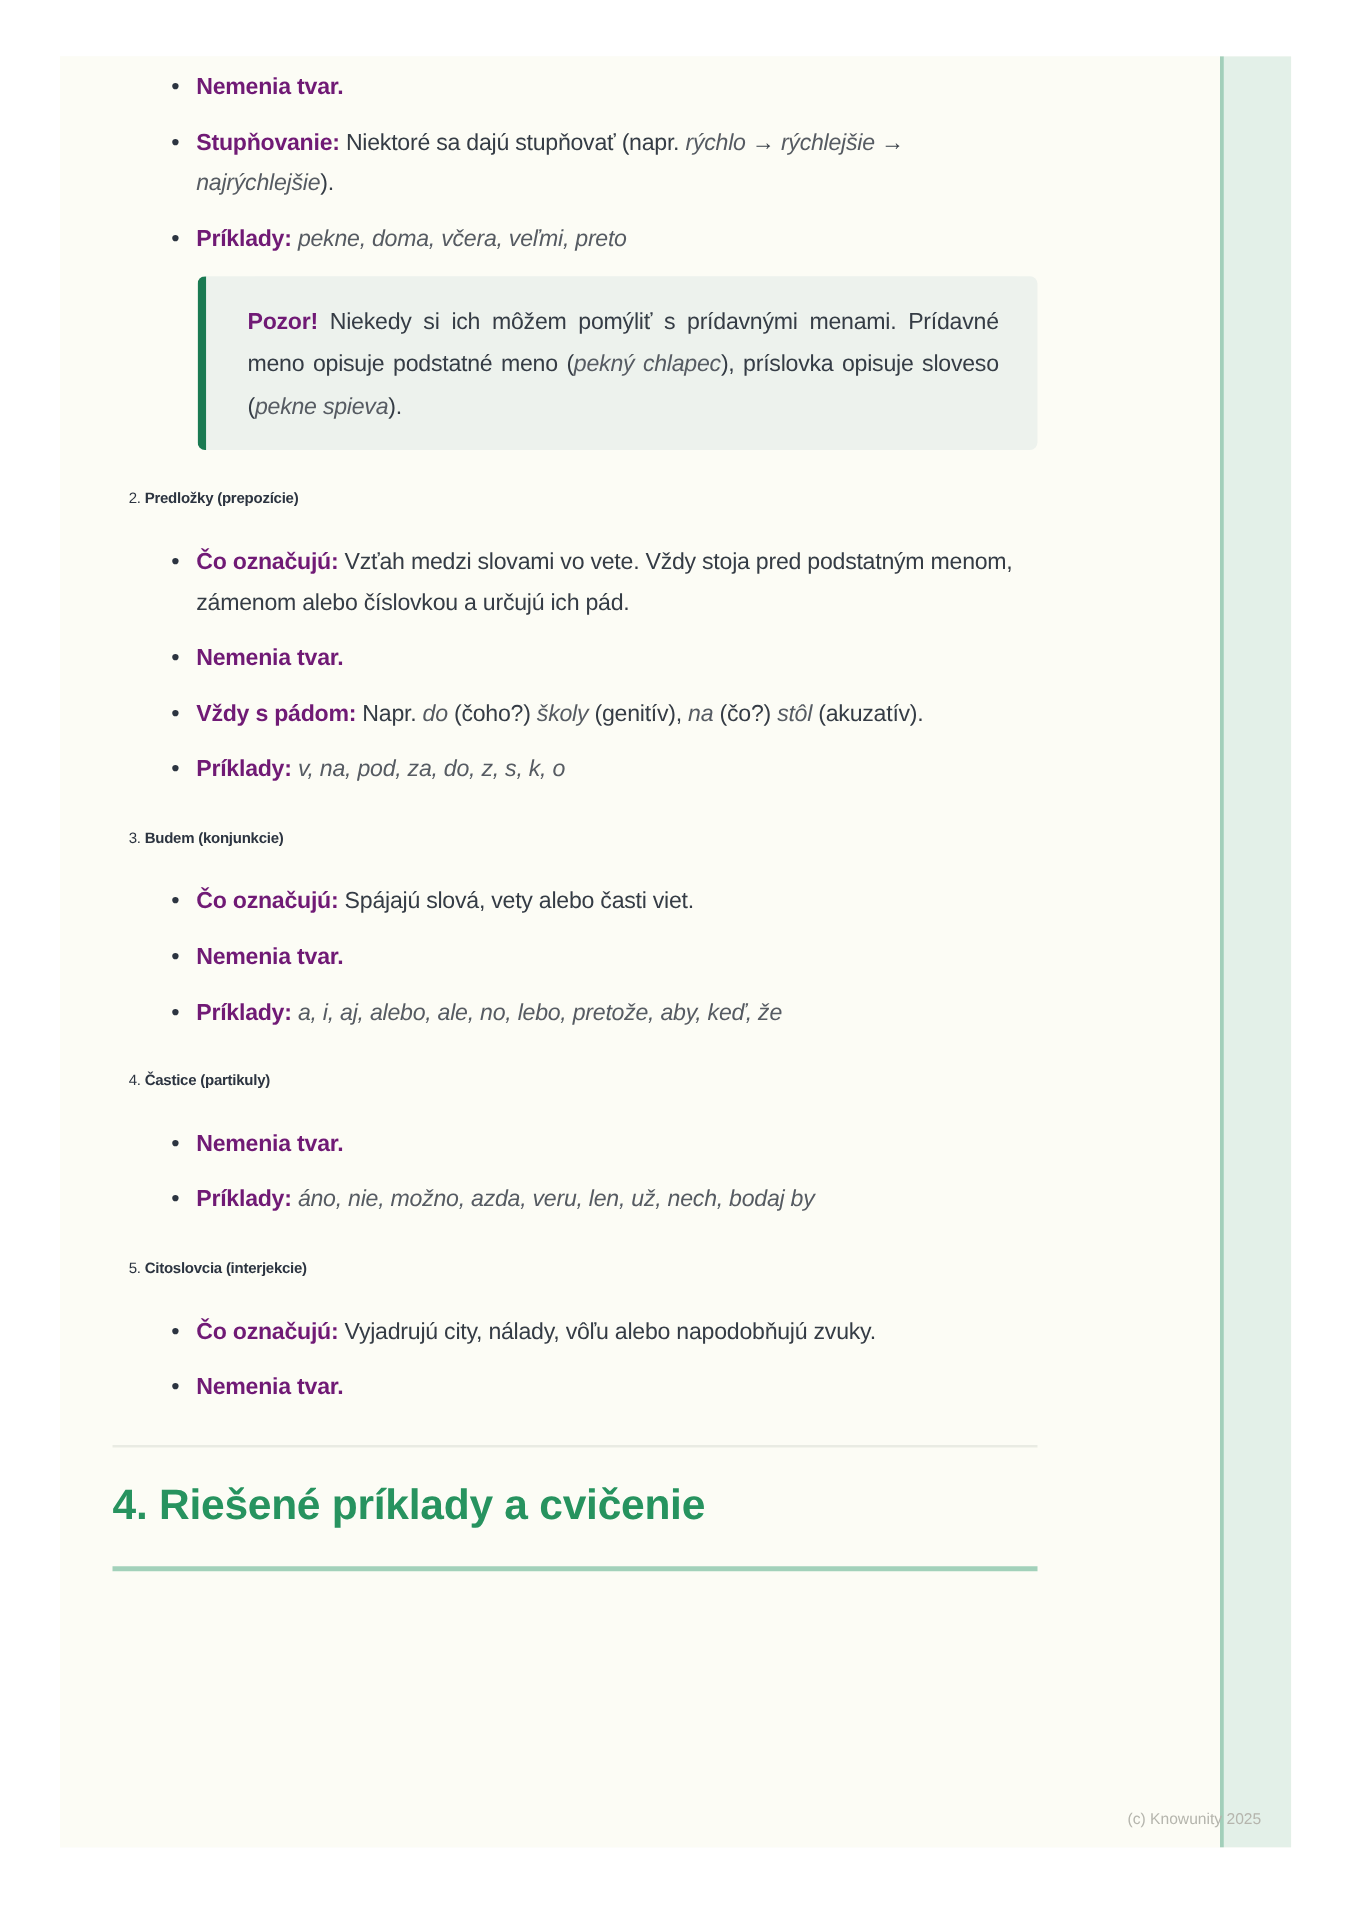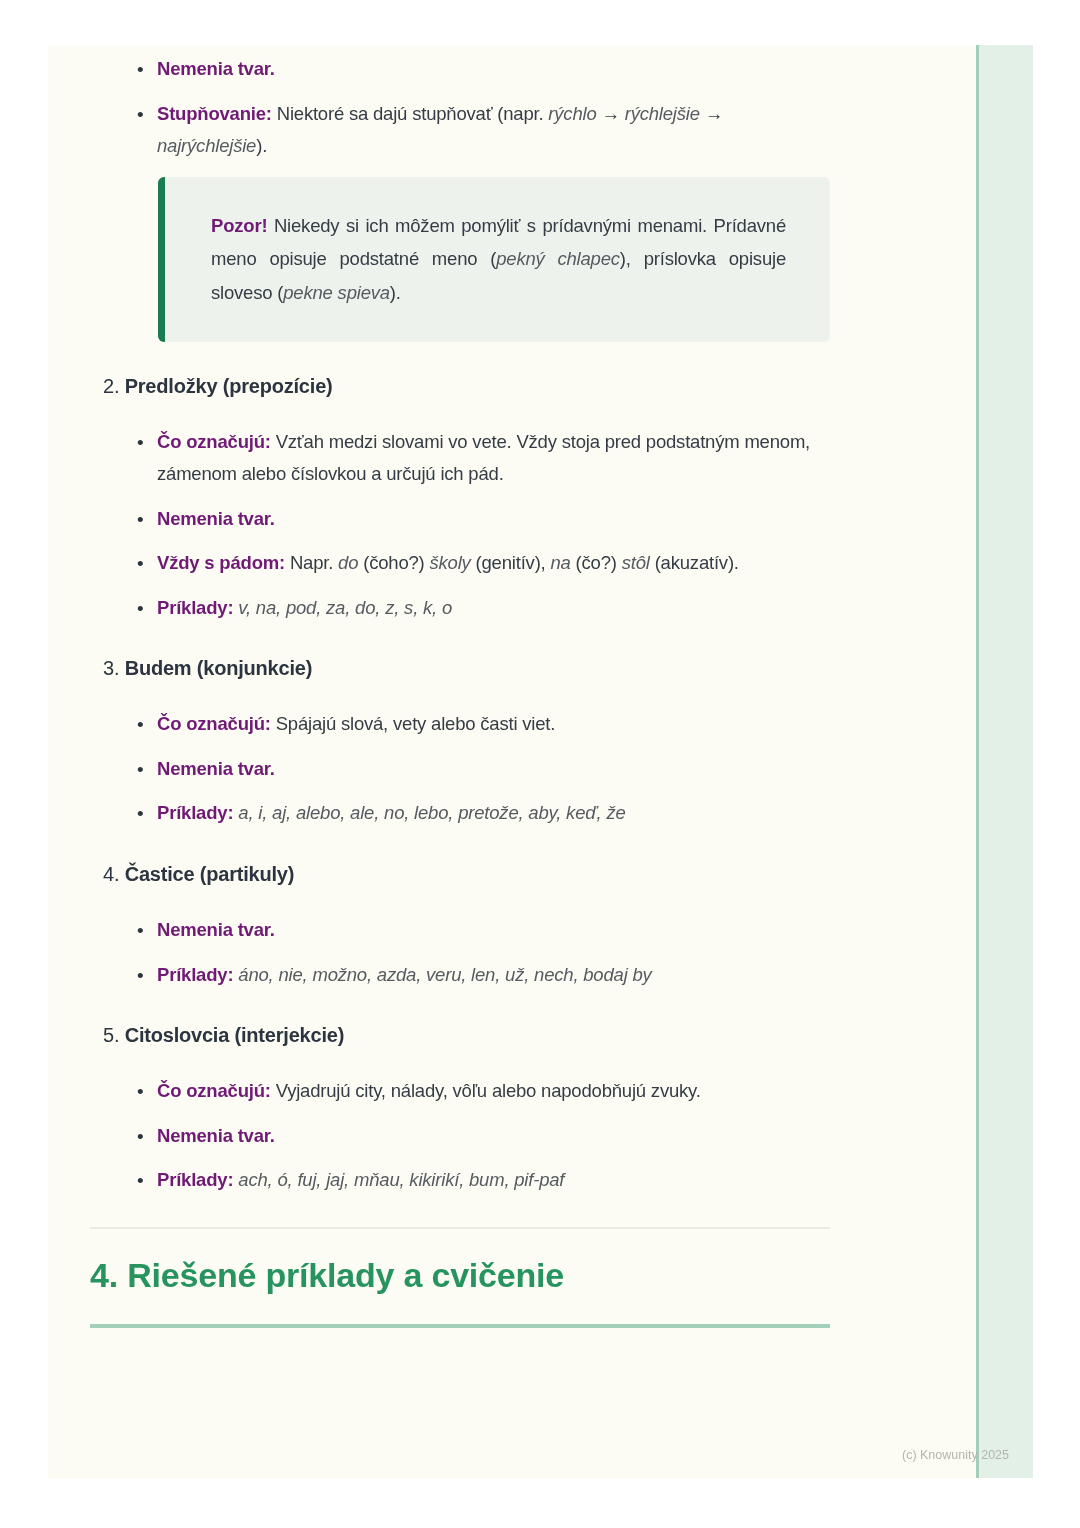--- a/index.html
+++ b/index.html
@@ -31,24 +31,24 @@
     content:"\2022";position:absolute;left:0;top:0;
     color:#2c3440;font-size:19px;
   }
   .seg-b{font-weight:700;color:#701a75;}
   .seg-i{font-style:italic;color:#565b62;}
   .callout{
     margin:14px 0 0 68px;
     background:#edf2ed;border-left:7px solid #1a7a52;border-radius:6px;
     padding:16px 28px 16px 30px;
   }
-  .callout p{margin:16px;line-height:1.82;text-align:justify;}
+  .callout p{margin:3px;line-height:1.82;text-align:justify;}
   .psection{margin-top:30px;}
   .sec-h{
-    margin:0 0 26px 13px;font-size:20px;font-weight:400;line-height:1.4;color:#2c3440;
+    margin:0 0 26px 13px;font-size:12px;font-weight:400;line-height:1.4;color:#2c3440;
   }
   .sec-h .sec-title{font-weight:700;}
   .divider{
     border:none;border-top:2px solid #e9ebe3;margin:30px 0 0 0;
   }
   h1.chapter{
     margin:26px 0 0 0;font-size:34px;line-height:1.2;font-weight:700;color:#27935f;
     padding-bottom:28px;border-bottom:4px solid #a2d1ba;letter-spacing:-0.2px;
   }
   .closing{margin:42px 0 0 0;line-height:1.7;}
@@ -61,20 +61,21 @@
 <body>
 
 <main class="page">
   <div class="strip"></div>
 
   <div class="content">
 
     <ul class="blist" id="top-list">
         <li><span class="seg-b">Nemenia tvar.</span></li>
         <li><span class="seg-b">Stupňovanie:</span><span> Niektoré sa dajú stupňovať (napr. </span><span class="seg-i">rýchlo</span><span> → </span><span class="seg-i">rýchlejšie</span><span> → </span><span class="seg-i">najrýchlejšie</span><span>).</span></li>
+        <li><span class="seg-b">Príklady:</span><span> </span><span class="seg-i">pekne, doma, včera, veľmi, preto</span></li>
       </ul>
 
     <aside class="callout">
       <p><span class="seg-b">Pozor!</span><span> Niekedy si ich môžem pomýliť s prídavnými menami. Prídavné meno opisuje podstatné meno (</span><span class="seg-i">pekný chlapec</span><span>), príslovka opisuje sloveso (</span><span class="seg-i">pekne spieva</span><span>).</span></p>
     </aside>
 
     <div id="sections-host">
         <section class="psection">
     <h3 class="sec-h"><span class="sec-num">2.</span> <span class="sec-title">Predložky (prepozície)</span></h3>
     <ul class="blist">
@@ -97,21 +98,20 @@
     <ul class="blist">
             <li><span class="seg-b">Nemenia tvar.</span></li>
             <li><span class="seg-b">Príklady:</span><span> </span><span class="seg-i">áno, nie, možno, azda, veru, len, už, nech, bodaj by</span></li>
           </ul>
   </section>
         <section class="psection">
     <h3 class="sec-h"><span class="sec-num">5.</span> <span class="sec-title">Citoslovcia (interjekcie)</span></h3>
     <ul class="blist">
             <li><span class="seg-b">Čo označujú:</span><span> Vyjadrujú city, nálady, vôľu alebo napodobňujú zvuky.</span></li>
             <li><span class="seg-b">Nemenia tvar.</span></li>
-            <li><span class="seg-b">Príklady:</span><span> </span><span class="seg-i">ach, ó, fuj, jaj, mňau, kikirikí, bum, pif-paf</span></li>
           </ul>
   </section>
       </div>
 
     <hr class="divider">
 
     <h1 class="chapter">4. Riešené príklady a cvičenie</h1>
 
 
     <div class="copyright">(c) Knowunity 2025</div>

